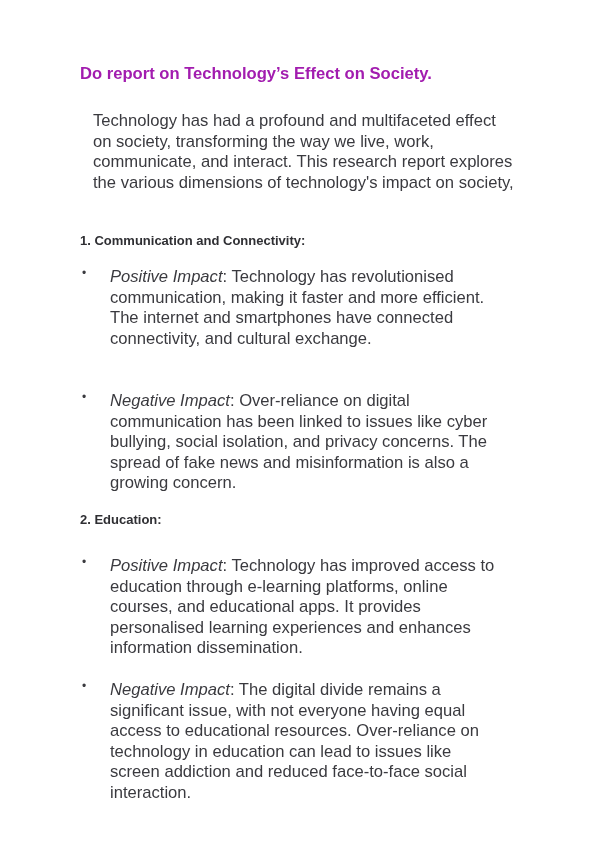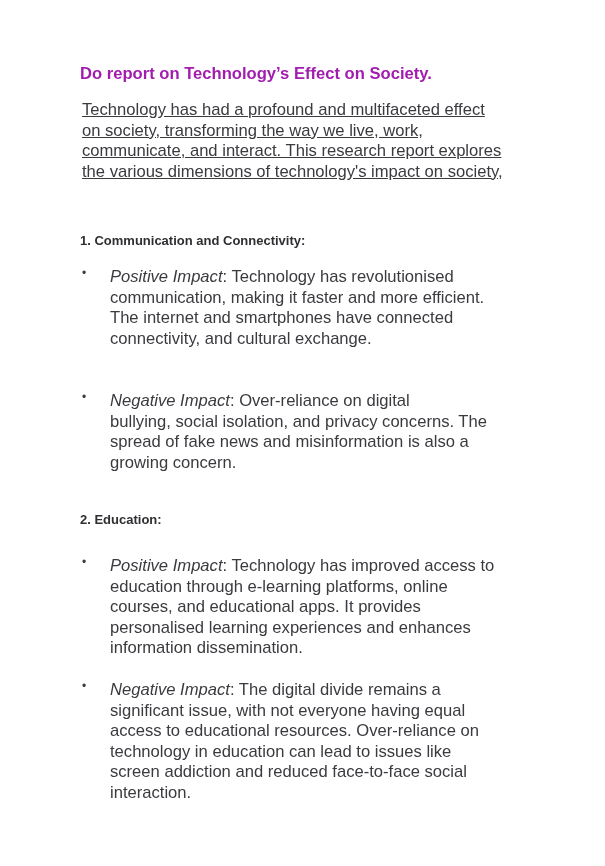--- a/index.html
+++ b/index.html
@@ -30,24 +30,23 @@
       font-weight: bold;
       color: #a21caf;
       line-height: 20px;
       white-space: nowrap;
     }
     .intro {
       position: absolute;
       top: 98px;
       left: 0;
       width: 460px;
-      margin: 2px;
+      margin: 13px;
       font-size: 16.6px;
       line-height: 20.6px;
-      text-decoration: underline;
     }
     .heading {
       position: absolute;
       left: 0;
       margin: 0;
       font-size: 13px;
       font-weight: bold;
       color: #2f2f33;
       line-height: 20px;
       white-space: nowrap;
@@ -101,20 +100,21 @@
       <span class="line">communication, making it faster and more efficient.</span>
       <span class="line">The internet and smartphones have connected</span>
       <span class="line">connectivity, and cultural exchange.</span>
     </p>
   </div>
 
   <div class="bullet" style="top:387px;">
     <span class="bullet-dot">•</span>
     <p class="bullet-text">
       <span class="line"><em>Negative Impact</em><span>: Over-reliance on digital</span></span>
+      <span class="line">communication has been linked to issues like cyber</span>
       <span class="line">bullying, social isolation, and privacy concerns. The</span>
       <span class="line">spread of fake news and misinformation is also a</span>
       <span class="line">growing concern.</span>
     </p>
   </div>
 
   <h2 class="heading" style="top:510px;">2. Education:</h2>
 
   <div class="bullet" style="top:552px;">
     <span class="bullet-dot">•</span>

